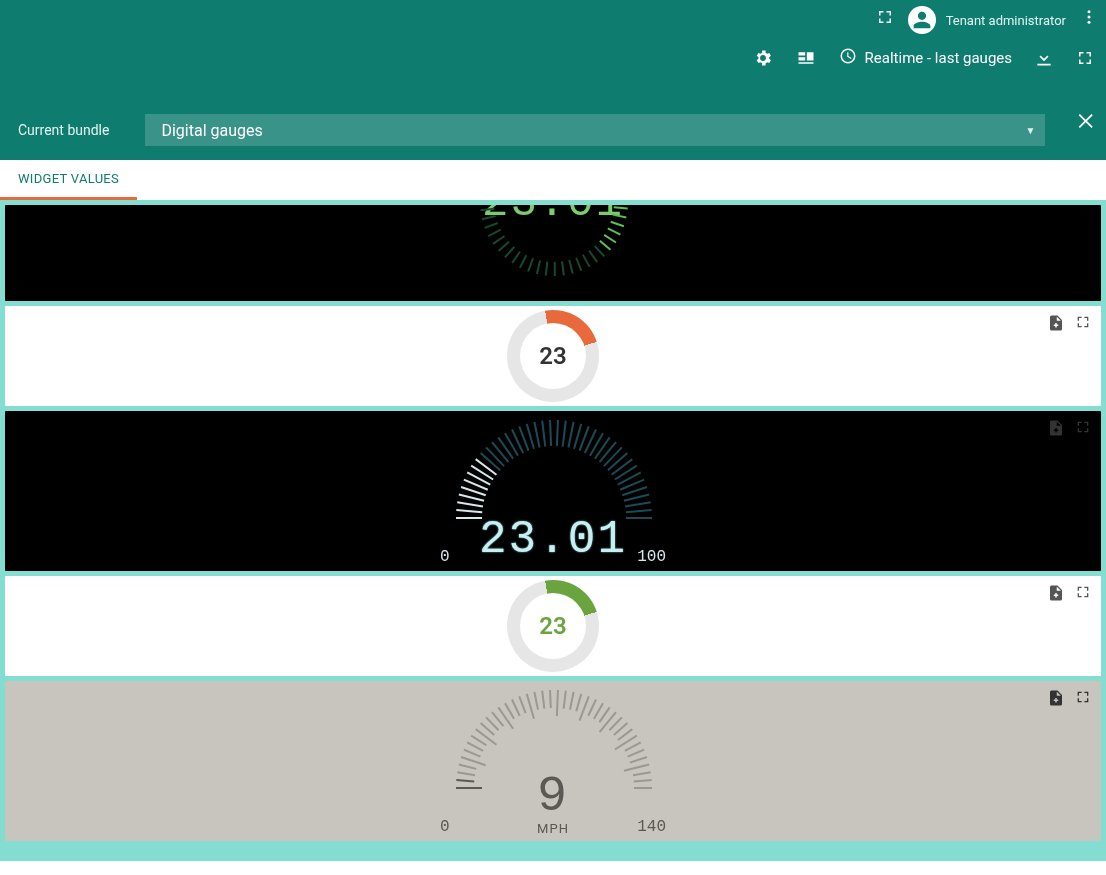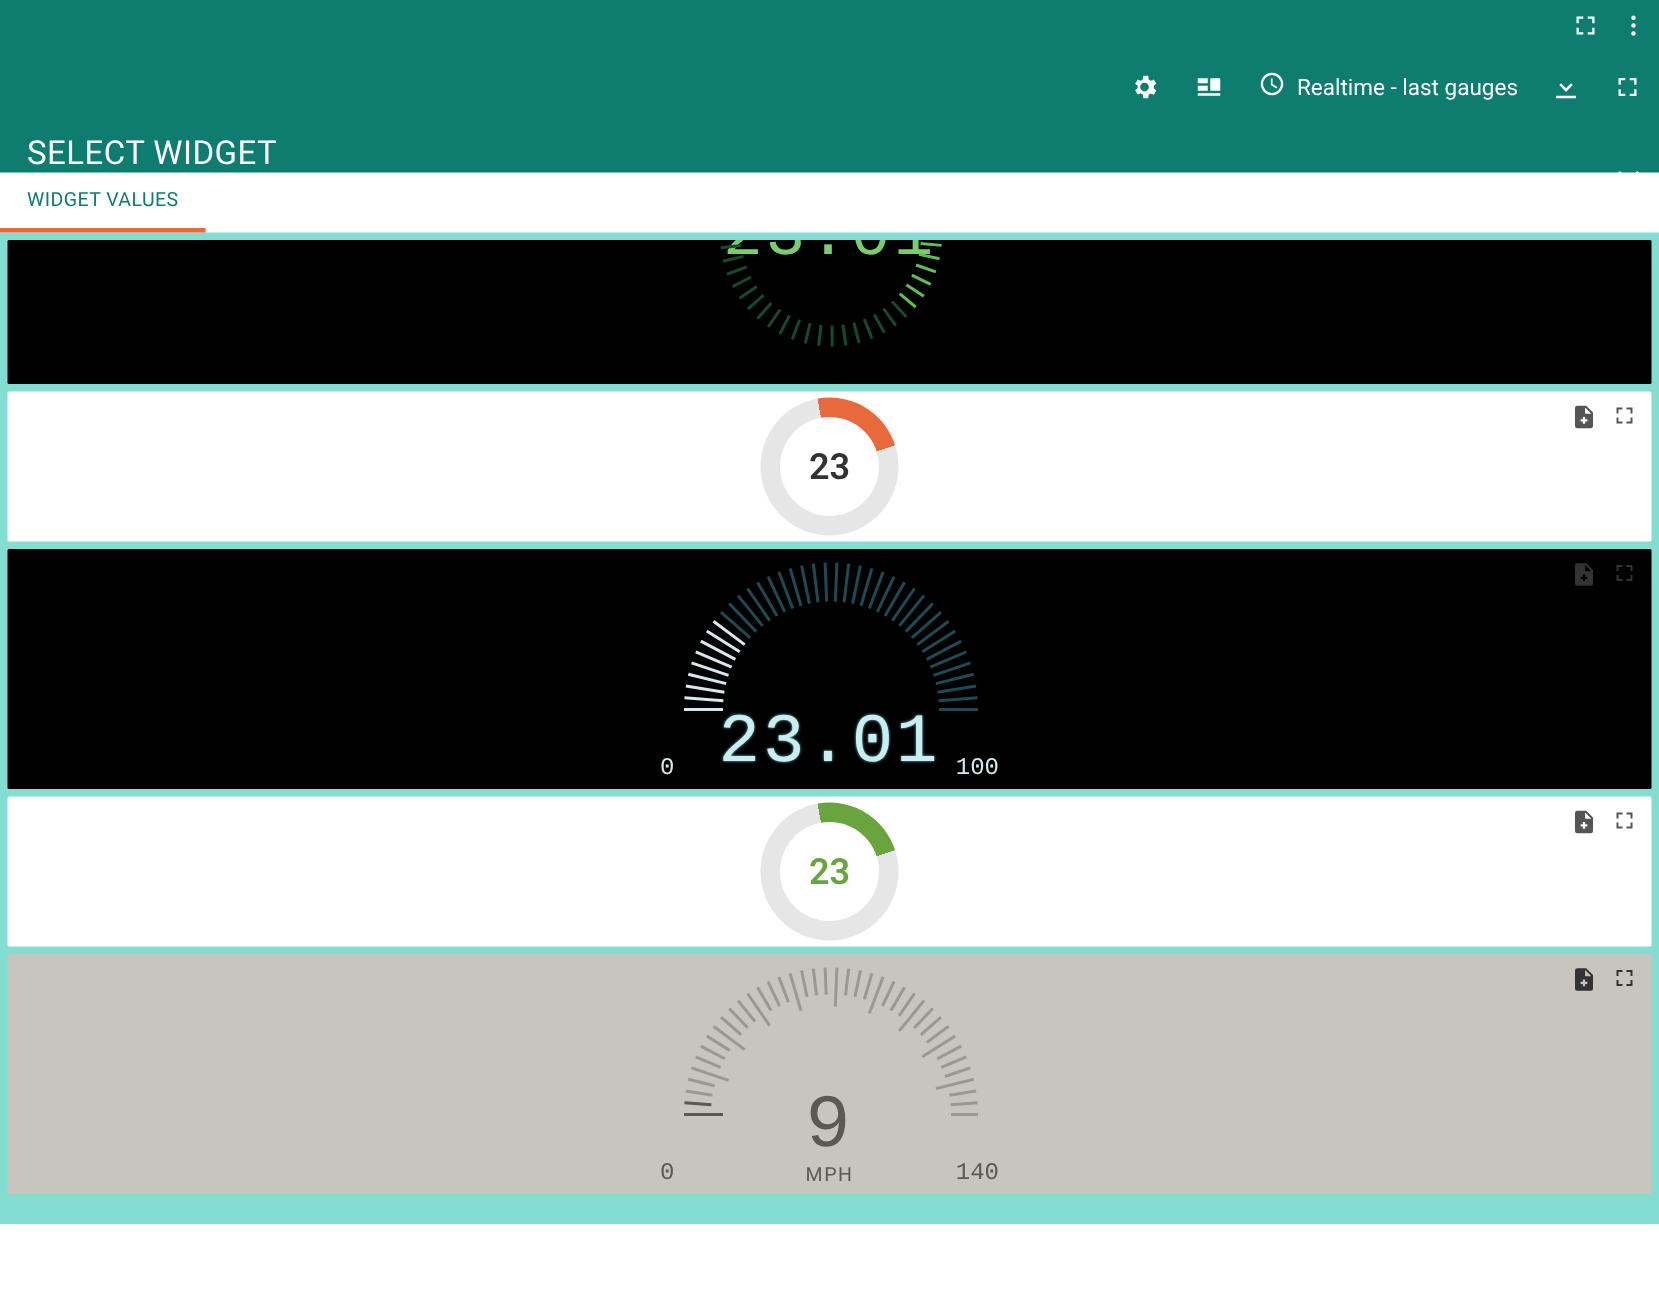--- a/index.html
+++ b/index.html
@@ -106,20 +106,28 @@
 </head>
 <body>
 
 <div class="topbar">
   <div class="right">
     <span class="fs-icon">
       <svg width="18" height="18" viewBox="0 0 24 24">
           <path d="M4 4h6v2H6v4H4V4zm10 0h6v6h-2V6h-4V4zM4 14h2v4h4v2H4v-6zm14 0h2v6h-6v-2h4v-4z"></path>
         </svg>
     </span>
+    <div class="user">
+      <span class="avatar-circle">
+        <svg width="20" height="20" viewBox="0 0 24 24">
+            <path d="M12 12c2.7 0 5-2.3 5-5s-2.3-5-5-5-5 2.3-5 5 2.3 5 5 5zm0 2c-3.3 0-10 1.7-10 5v3h20v-3c0-3.3-6.7-5-10-5z"></path>
+          </svg>
+      </span>
+      <span>Tenant administrator</span>
+    </div>
     <span class="dots-icon">
       <svg width="18" height="18" viewBox="0 0 24 24">
           <circle cx="12" cy="5" r="2"></circle>
           <circle cx="12" cy="12" r="2"></circle>
           <circle cx="12" cy="19" r="2"></circle>
         </svg>
     </span>
   </div>
 </div>
 
@@ -148,26 +156,32 @@
       </svg>
   </span>
   <span class="tb-icon">
     <svg width="18" height="18" viewBox="0 0 24 24">
         <path d="M4 4h6v2H6v4H4V4zm10 0h6v6h-2V6h-4V4zM4 14h2v4h4v2H4v-6zm14 0h2v6h-6v-2h4v-4z"></path>
       </svg>
   </span>
 </div>
 
 <div class="panel-head">
-  <div class="panel-title">SELECT WIDGET</div>
   <span class="close-x">
     <svg width="22" height="22" viewBox="0 0 24 24">
         <path d="M18.3 5.7L12 12l6.3 6.3-1.4 1.4L10.6 13.4 4.3 19.7 2.9 18.3 9.2 12 2.9 5.7 4.3 4.3l6.3 6.3 6.3-6.3z"></path>
       </svg>
   </span>
+  <div class="bundle-row">
+    <span class="bundle-label">Current bundle</span>
+    <div class="bundle-select">
+      <span>Digital gauges</span>
+      <span class="tri">▼</span>
+    </div>
+  </div>
 </div>
 
 <div class="tabs">
   <div class="tab active">
     <span>WIDGET VALUES</span>
   </div>
 </div>
 
 <div class="widgets">
 

